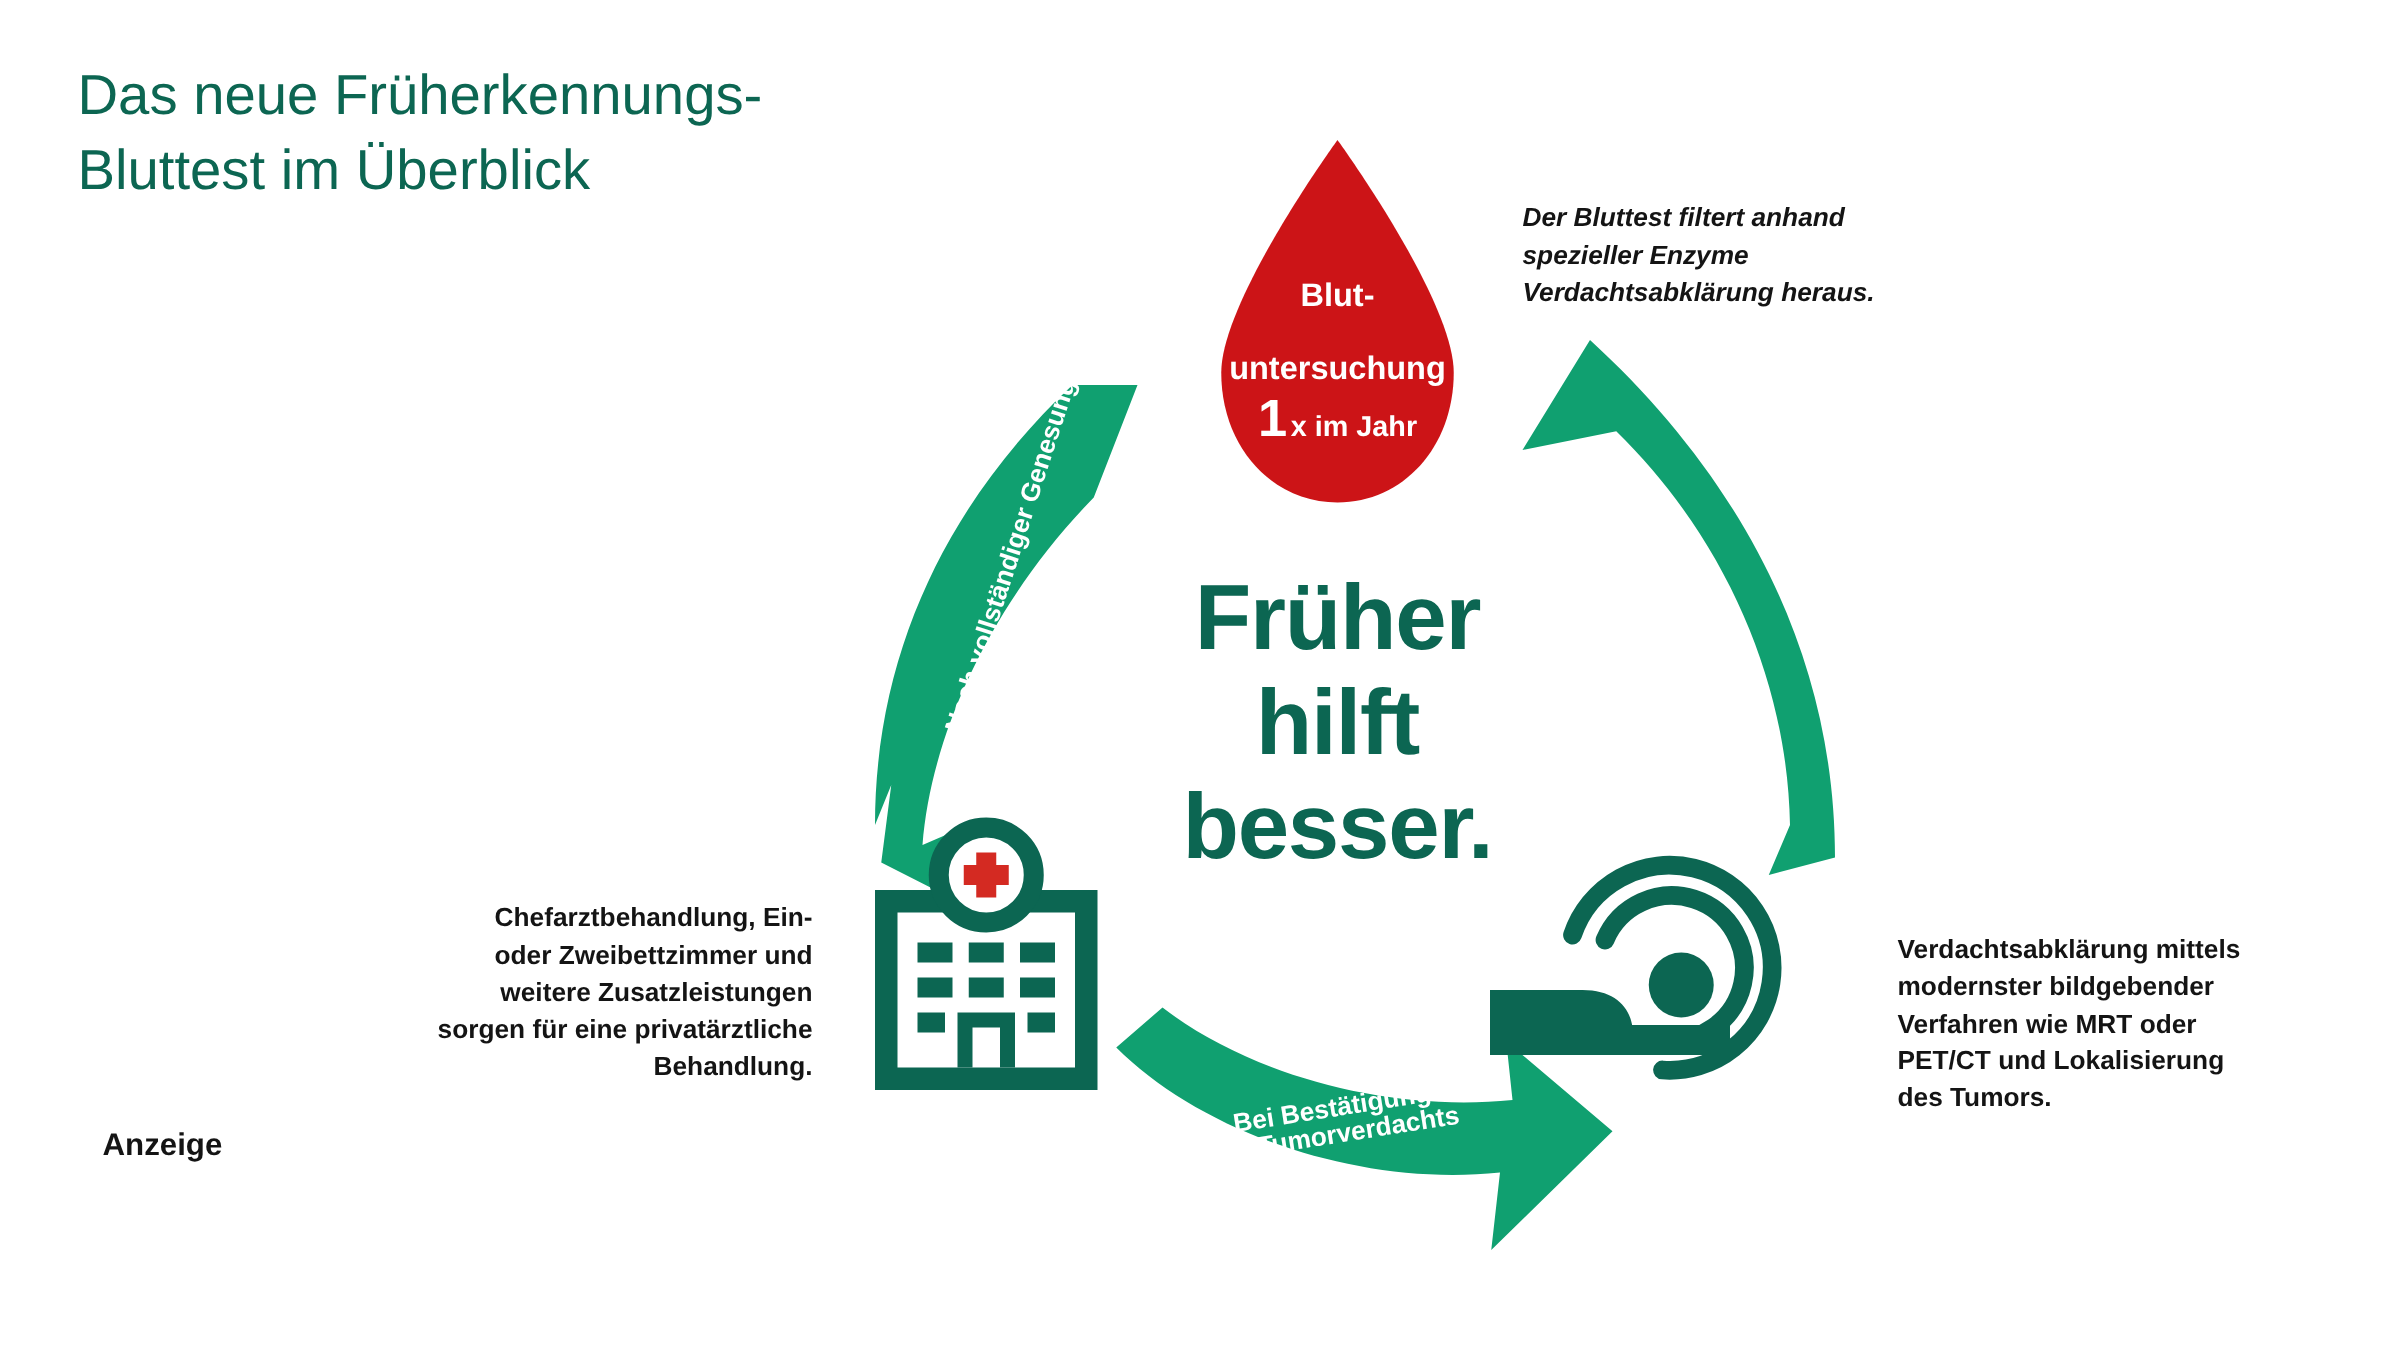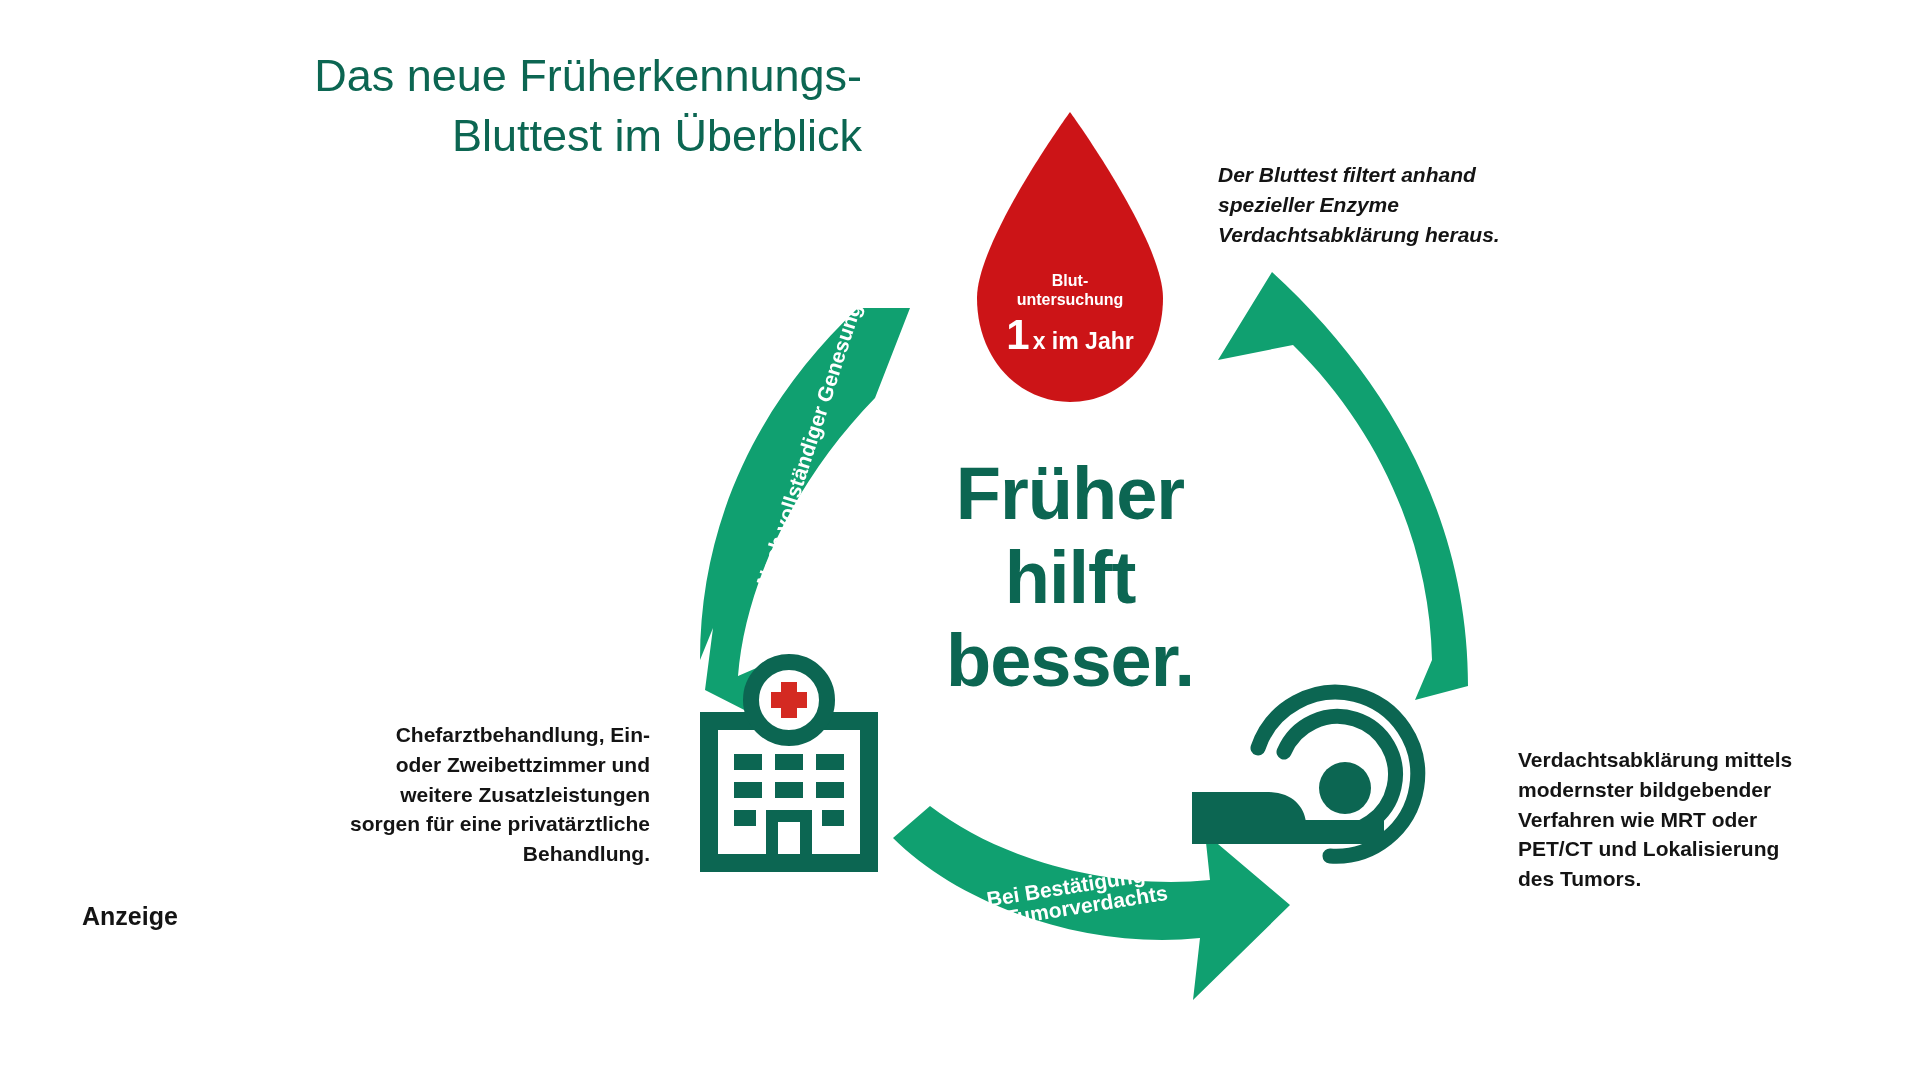--- a/index.html
+++ b/index.html
@@ -38,21 +38,21 @@
     margin: 0 0 22px 0;
     white-space: nowrap;
   }
   #subtitle {
     font-size: 45px;
     font-weight: 400;
     color: #0c6652;
     line-height: 1.33;
     margin: 0;
   }
-  #subtitle .sub-line { display: block; white-space: nowrap; text-align: right; }
+  #subtitle .sub-line { display: block; white-space: nowrap; }
 
   
   #anzeige-label {
     position: absolute;
     left: 82px;
     top: 902px;
     font-size: 25px;
     font-weight: 700;
     color: #141414;
   }
@@ -90,24 +90,25 @@
     display: flex;
     flex-direction: column;
     align-items: center;
     justify-content: flex-end;
     padding-bottom: 52px;
     box-sizing: border-box;
     color: #ffffff;
     pointer-events: none;
   }
   .drop-line1, .drop-line2 {
-    font-size: 16px;
+    font-size: 26px;
     font-weight: 700;
     line-height: 1.18;
     white-space: nowrap;
+    margin-top: 28px;
   }
   .drop-freq {
     margin-top: 4px;
     white-space: nowrap;
     display: flex;
     align-items: baseline;
   }
   .drop-freq .num { font-size: 42px; font-weight: 700; line-height: 1; }
   .drop-freq .unit { font-size: 23px; font-weight: 700; margin-left: 3px; }
 

